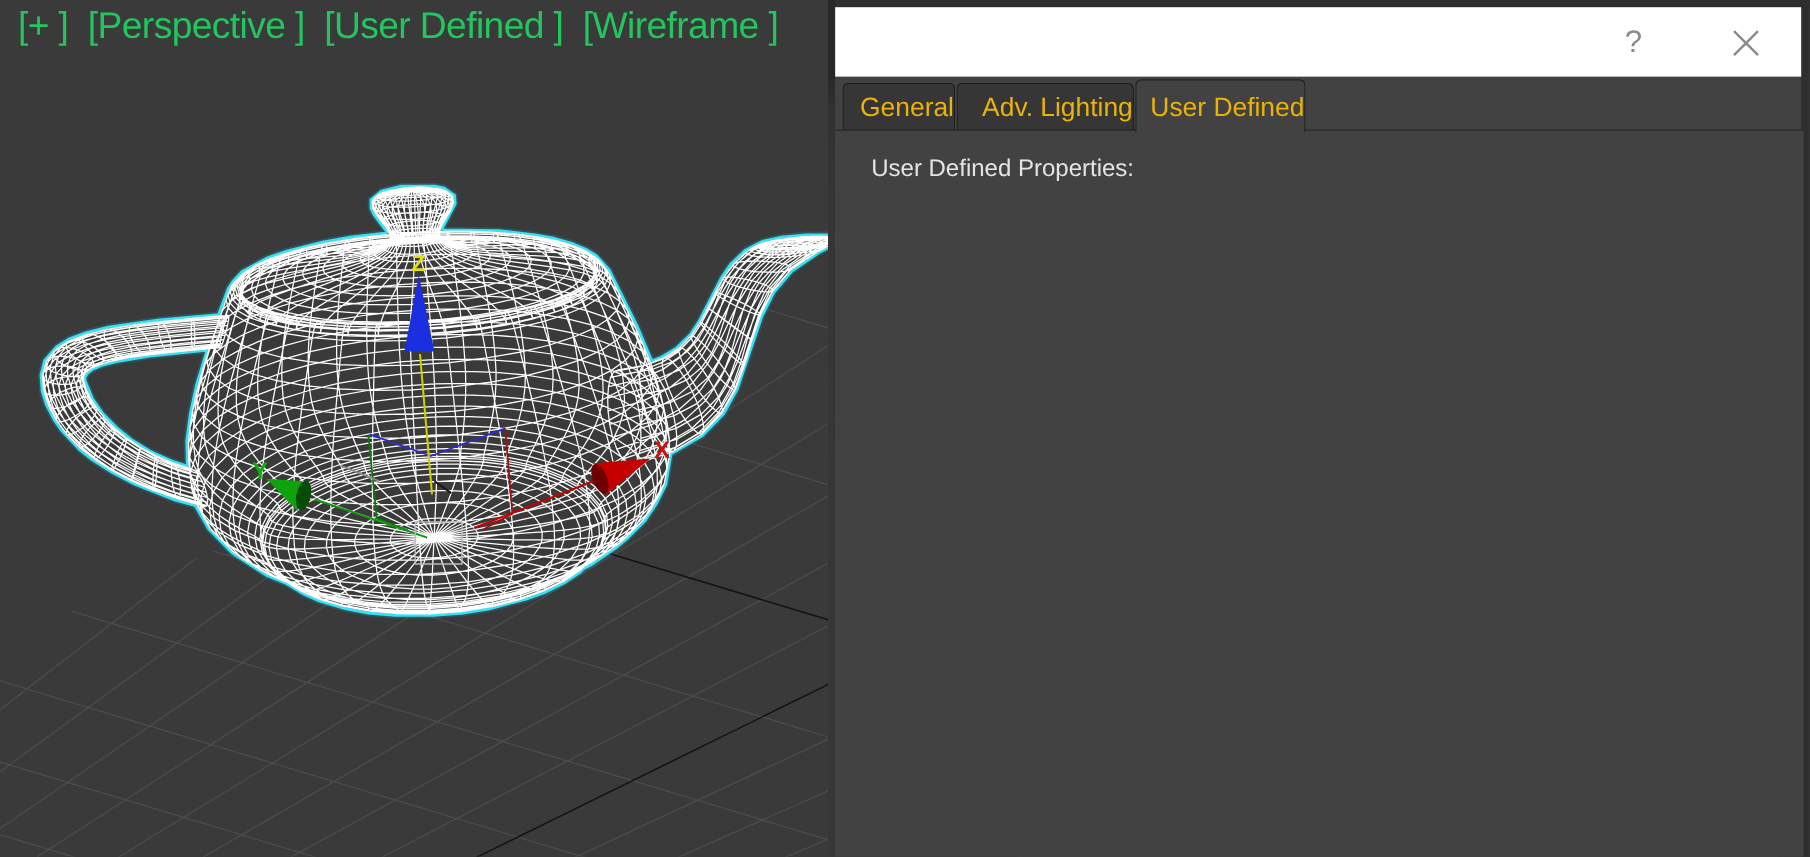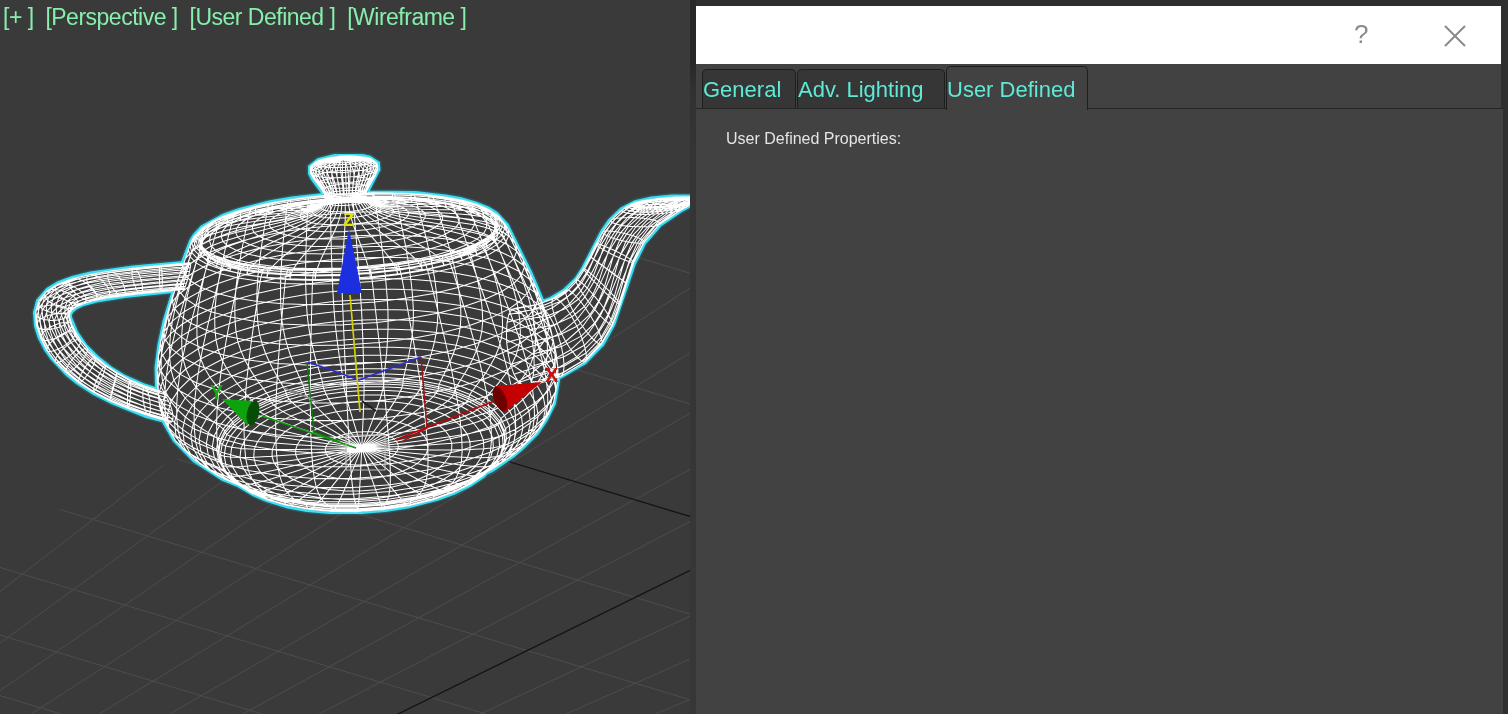--- a/index.html
+++ b/index.html
@@ -1,28 +1,28 @@
 <!DOCTYPE html>
 <html><head><meta charset="utf-8"><style>
 *{margin:0;padding:0;box-sizing:border-box}
 body{width:1508px;height:714px;overflow:hidden;background:#3a3a3a;font-family:"Liberation Sans",sans-serif;position:relative}
-#vplabel{position:absolute;left:3px;top:4px;color:#86efac;font-size:23px;letter-spacing:-0.5px;white-space:pre}
+#vplabel{position:absolute;left:15px;top:4px;color:#22c55e;font-size:31px;letter-spacing:-0.5px;white-space:pre}
 #dlg{position:absolute;left:690px;top:0;width:818px;height:714px}
 #shadowL{position:absolute;left:0;top:0;width:6px;height:714px;background:linear-gradient(#282828 0px,#282828 64px,#313131 90px,#353535 160px,#373737 100%)}
 #bandT{position:absolute;left:0;top:0;width:818px;height:6px;background:#2e2e2e}
 #bandR{position:absolute;left:811px;top:0;width:7px;height:714px;background:#2e2e2e}
 #title{position:absolute;left:6px;top:6px;width:805px;height:58px;background:#ffffff}
 #title .t{position:absolute;left:16px;top:16px;font-size:23px;color:#9a9a9a}
 #title .q{position:absolute;left:658px;top:13px;font-size:26px;color:#8a8a8a}
 #panel{position:absolute;left:6px;top:64px;width:805px;height:650px;background:#424242}
-.tab{position:absolute;top:5px;height:40px;background:#363636;border:1.5px solid #1e1e1e;border-bottom:none;border-radius:5px 5px 0 0;color:#5eead4;font-size:22px;text-align:left;line-height:39px}
+.tab{position:absolute;top:5px;height:40px;background:#363636;border:1.5px solid #1e1e1e;border-bottom:none;border-radius:5px 5px 0 0;color:#eab308;font-size:22px;text-align:right;line-height:39px}
 #tabline{position:absolute;left:0;top:44px;width:807px;height:1px;background:#252525}
 .tab.active{top:2px;height:44px;background:#424242;z-index:3;line-height:45px}
 #content{position:absolute;left:0;top:45px;width:807px;height:605px;background:#424242}
-#content .lbl{position:absolute;left:30px;top:21px;font-size:16px;color:#e4e4e4}
+#content .lbl{position:absolute;left:30px;top:21px;font-size:20px;color:#e4e4e4}
 #tbox{position:absolute;left:30px;top:56px;width:749px;height:549px;background:#464646;border:2px solid #d4d4d4;border-bottom:none}
 #tbox .txt{position:absolute;left:10px;top:5px;font-size:22px;color:#f2f2f2}
 #sbar{position:absolute;right:0;top:0;width:31px;height:545px;background:#f0f0f0}
 </style></head><body>
 <svg width="1508" height="714" viewBox="0 0 1508 714" style="position:absolute;left:0;top:0">
 <clipPath id="gclip">
       <polygon points="0,535 340,390 560,250 700,250 700,714 0,714"></polygon>
     </clipPath>
     <g clip-path="url(#gclip)">
       <path d="M326 943L-285.2 759.1M394.2 918.5L-245.4 726M469.1 891.6L-201.8 689.5M551.7 861.9L-153.6 649.3M643.3 829L-100.2 604.8M745.4 792.3L-40.7 555.1M860 751.1L26.2 499.3M989.4 704.6L101.7 436.2M1306.2 590.8L286.8 281.8M1502.9 520.2L401.8 185.8M1734.2 437.1L537.1 72.9M219.5 897.5L1507.4 355.2M179.3 885.4L1429.3 331.4M139 873.3L1351.1 307.6M58.5 849.1L1194.5 260M18.2 837L1116.2 236.2M-22.1 824.9L1037.8 212.3M-62.4 812.7L959.4 188.5M-102.7 800.6L880.9 164.6M-143 788.5L802.4 140.7M-183.3 776.3L723.9 116.8M-223.7 764.2L645.3 92.9M-264 752.1L566.6 69M-273.3 749.2L548.5 63.4" stroke="#4d4d4d" stroke-width="1" fill="none"></path>

